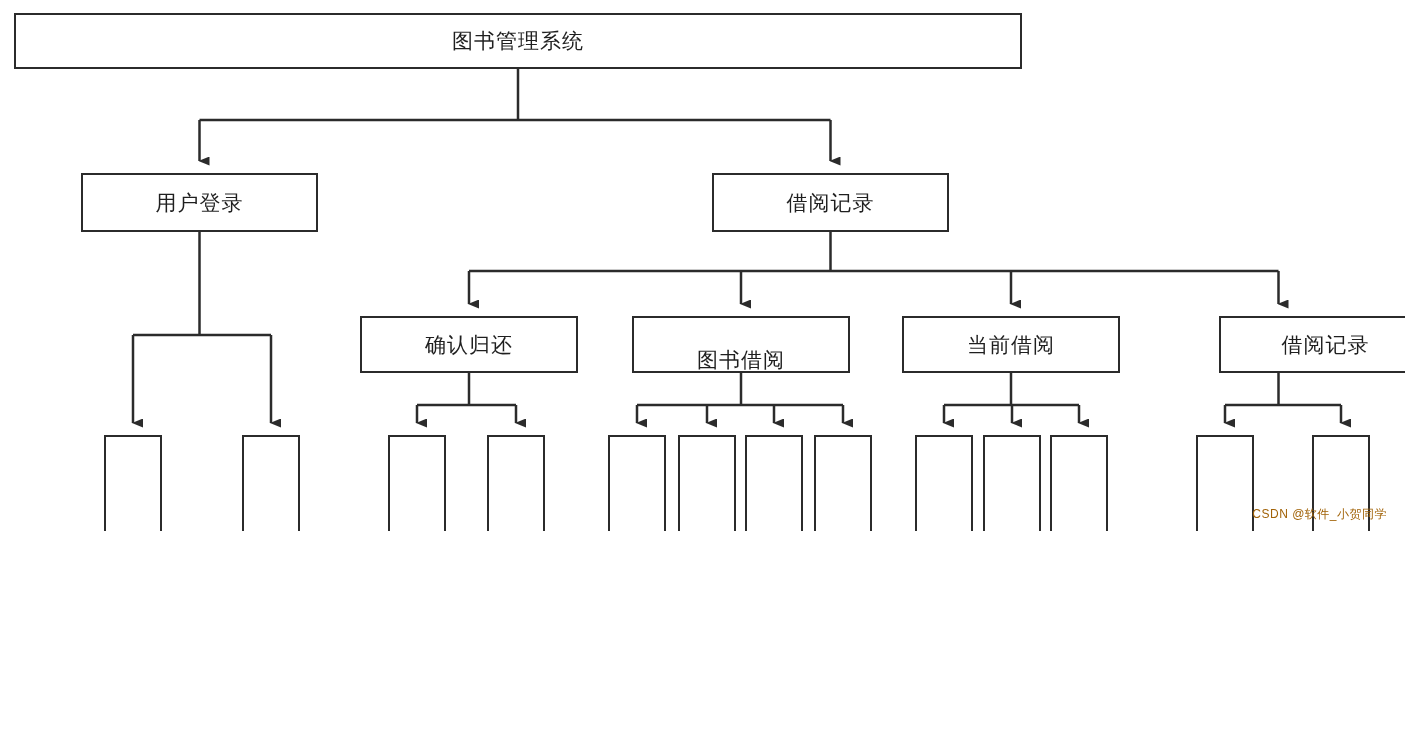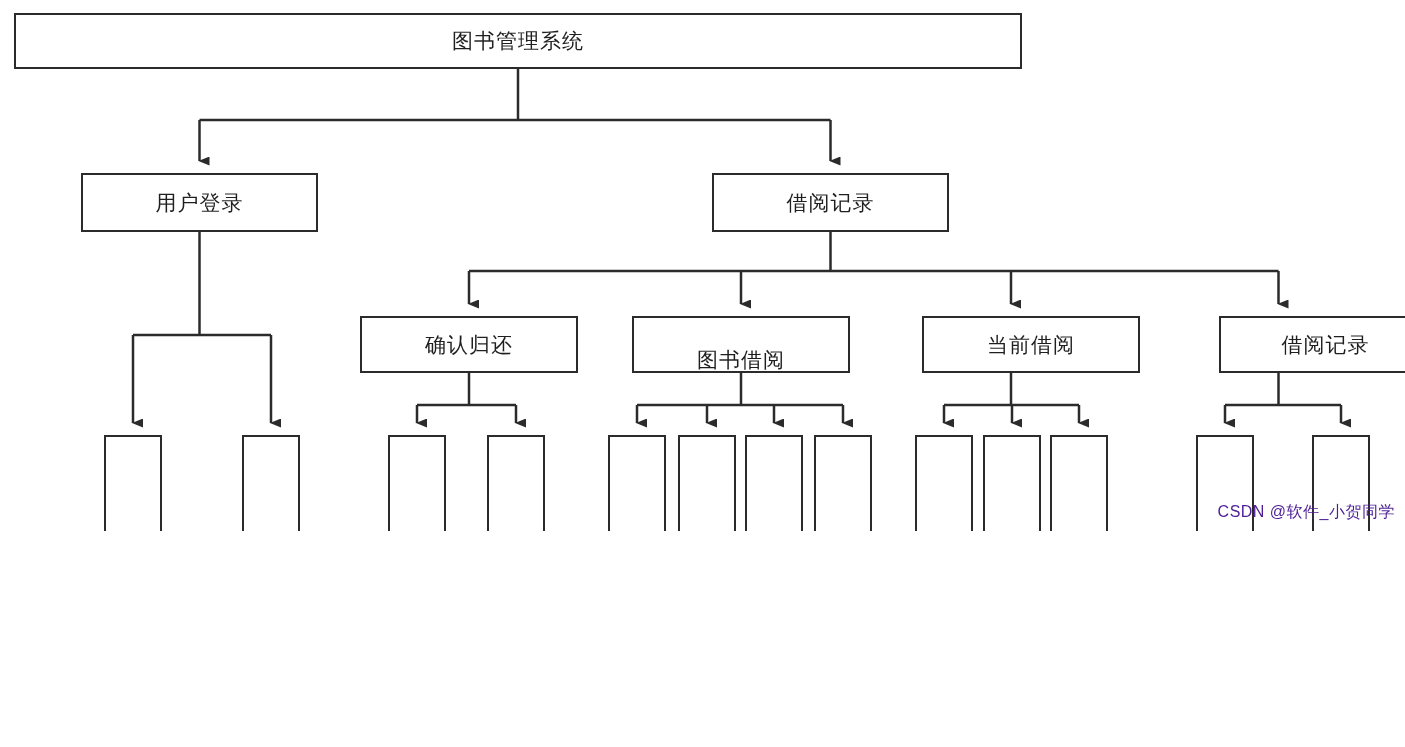--- a/index.html
+++ b/index.html
@@ -54,24 +54,24 @@
   }
   .node .label {
     display: block;
   }
   .node.vertical .label {
     writing-mode: vertical-rl;
     text-orientation: upright;
   }
   #watermark {
     position: absolute;
-    right: 10px;
+    right: 18px;
     bottom: 8px;
-    font-size: 16px;
-    color: #4c1d95;
+    font-size: 12px;
+    color: #a16207;
     letter-spacing: 0.5px;
     white-space: nowrap;
     user-select: none;
   }
 </style>
 </head>
 <body>
 
 <div id="canvas">
 
@@ -127,21 +127,21 @@
       </div>
       <div class="node horizontal" style="left: 712px; top: 173px; width: 237px; height: 59px;">
         <span class="label">借阅记录</span>
       </div>
       <div class="node horizontal" style="left: 360px; top: 316px; width: 218px; height: 57px;">
         <span class="label">确认归还</span>
       </div>
       <div class="node horizontal" style="left: 632px; top: 316px; width: 218px; height: 57px; align-items: flex-end;">
         <span class="label">图书借阅</span>
       </div>
-      <div class="node horizontal" style="left: 902px; top: 316px; width: 218px; height: 57px; margin-left: 20px;">
+      <div class="node horizontal" style="left: 902px; top: 316px; width: 218px; height: 57px;">
         <span class="label">当前借阅</span>
       </div>
       <div class="node horizontal" style="left: 1172px; top: 316px; width: 213px; height: 57px; margin-left: 47px;">
         <span class="label">借阅记录</span>
       </div>
       <div class="node vertical" style="left: 104px; top: 435px; width: 58px; height: 300px;">
         <span class="label">用户登录</span>
       </div>
       <div class="node vertical" style="left: 242px; top: 435px; width: 58px; height: 300px;">
         <span class="label">注销登录</span>

